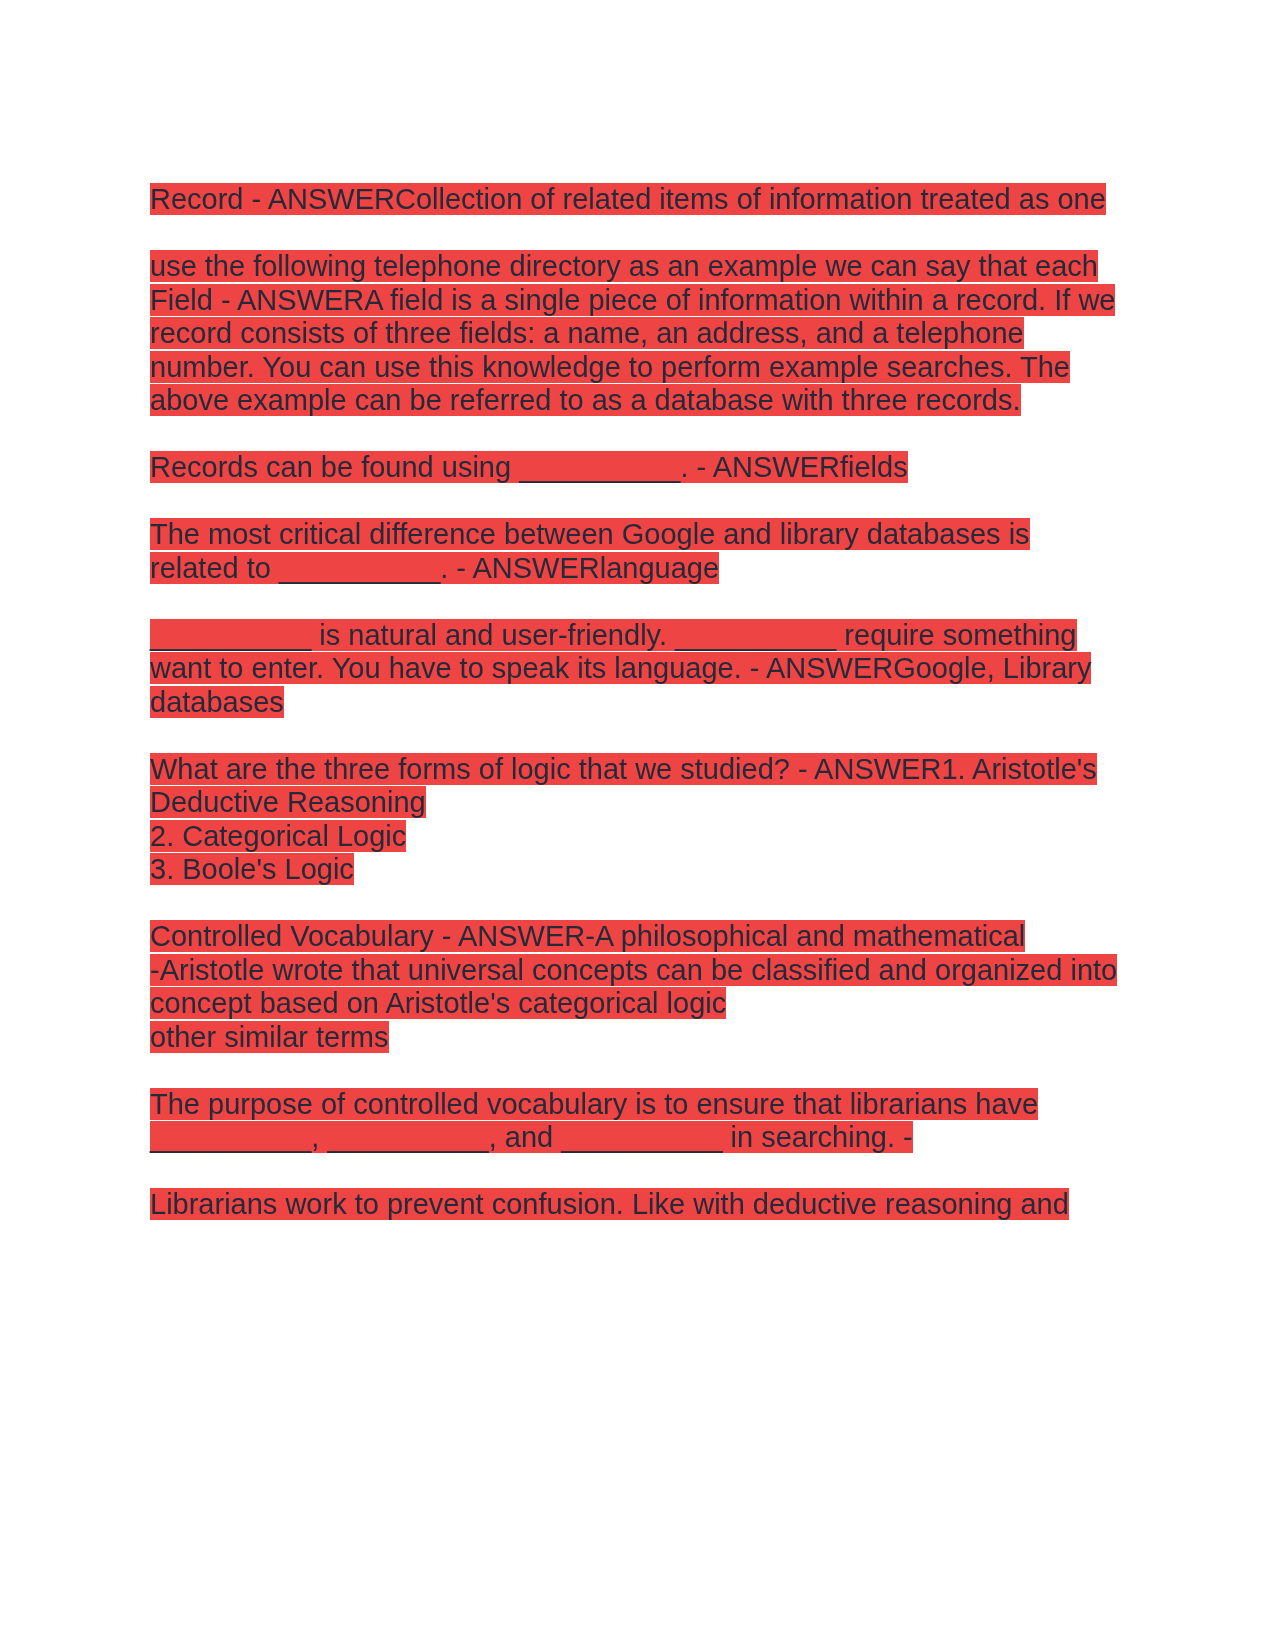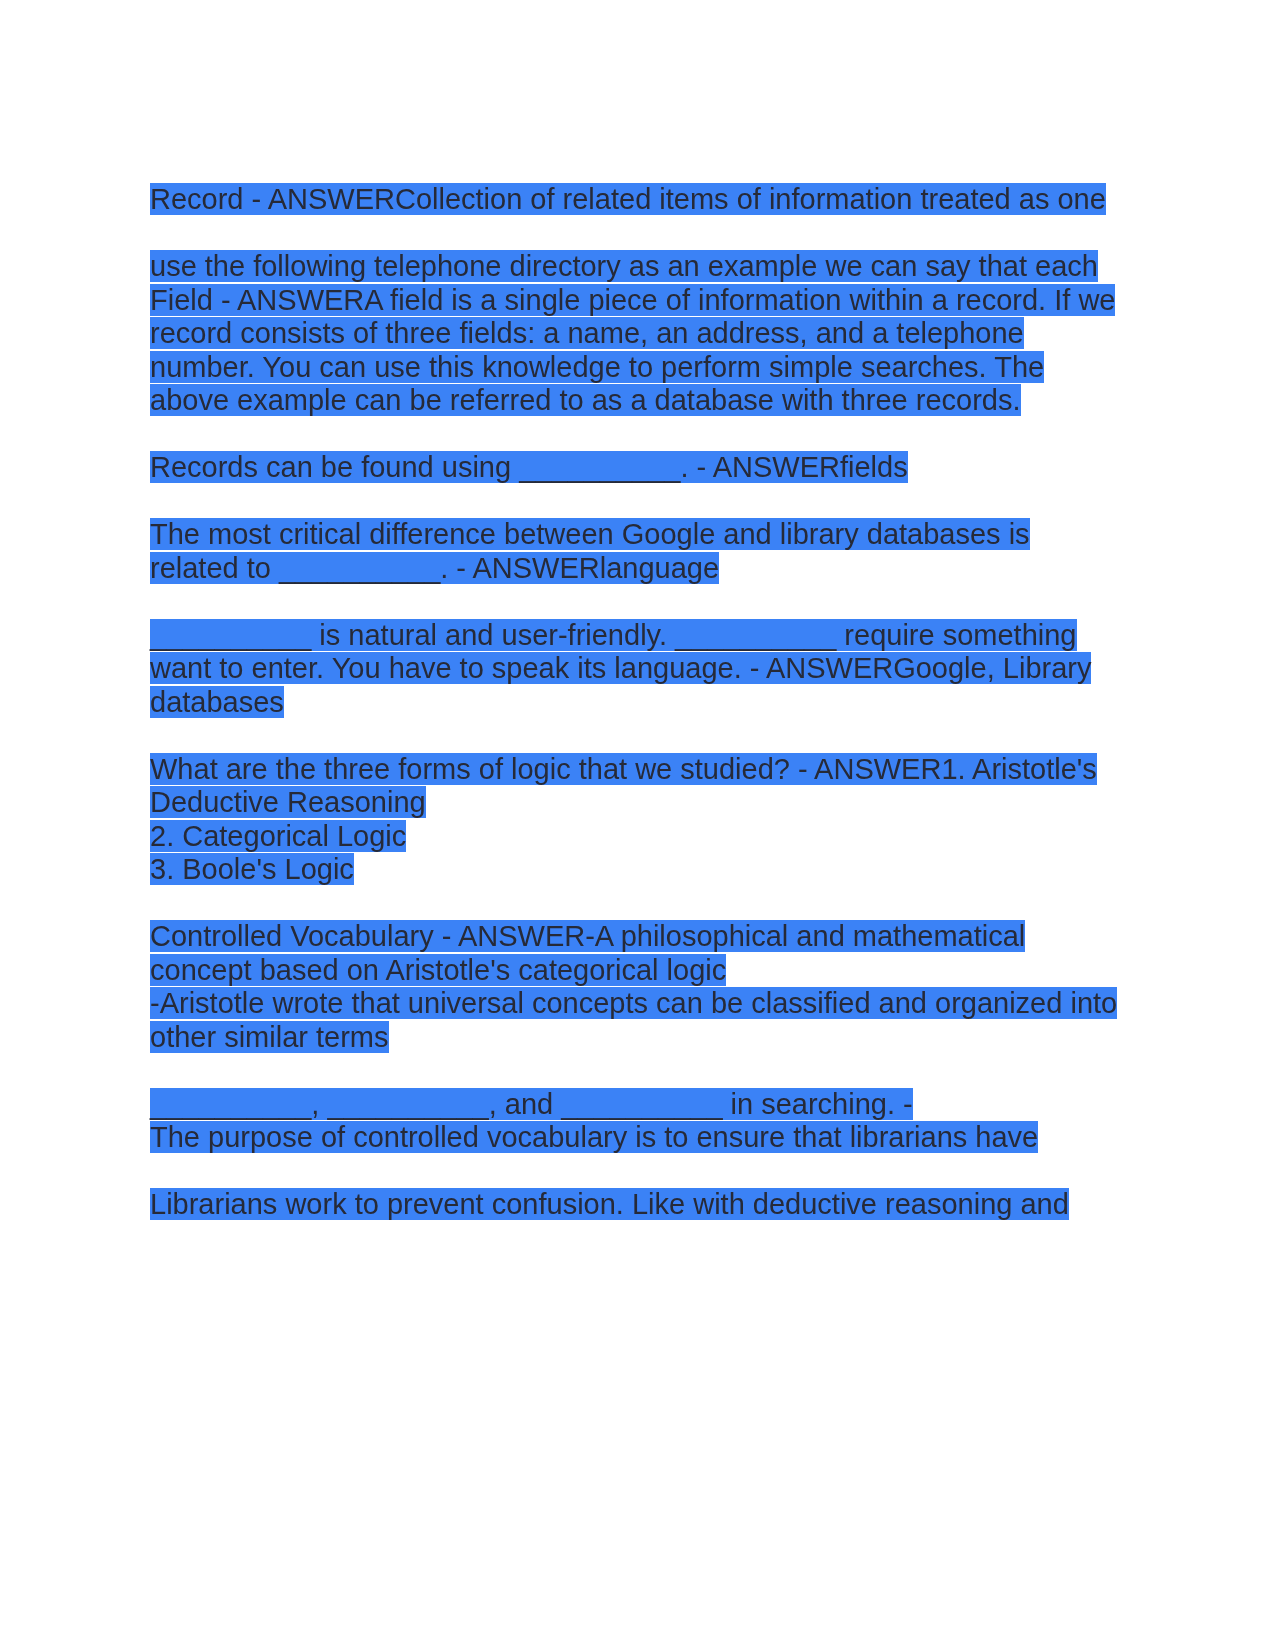--- a/index.html
+++ b/index.html
@@ -10,40 +10,40 @@
     top: 183px;
     width: 990px;
     font-family: "Liberation Sans", sans-serif;
     font-size: 29px;
     line-height: 33.5px;
     color: #262a38;
   }
   .entry { margin: 0 0 33.5px 0; }
   .line {
     display: inline;
-    background: #3b82f6;
+    background: #ef4444;
     box-decoration-break: clone;
     -webkit-box-decoration-break: clone;
     white-space: pre-wrap;
     margin-top: 13px;
   }
   .row { display: block; }
 </style>
 </head>
 <body>
 
 <div class="page" id="page">
     <div class="entry">
       <span class="row"><span class="line">Record - ANSWERCollection of related items of information treated as one</span></span>
     </div>
     <div class="entry">
       <span class="row"><span class="line">use the following telephone directory as an example we can say that each</span></span>
       <span class="row"><span class="line">Field - ANSWERA field is a single piece of information within a record. If we</span></span>
       <span class="row"><span class="line">record consists of three fields: a name, an address, and a telephone</span></span>
-      <span class="row"><span class="line">number. You can use this knowledge to perform simple searches. The</span></span>
+      <span class="row"><span class="line">number. You can use this knowledge to perform example searches. The</span></span>
       <span class="row"><span class="line">above example can be referred to as a database with three records.</span></span>
     </div>
     <div class="entry">
       <span class="row"><span class="line">Records can be found using __________. - ANSWERfields</span></span>
     </div>
     <div class="entry">
       <span class="row"><span class="line">The most critical difference between Google and library databases is</span></span>
       <span class="row"><span class="line">related to __________. - ANSWERlanguage</span></span>
     </div>
     <div class="entry">
@@ -52,24 +52,24 @@
       <span class="row"><span class="line">databases</span></span>
     </div>
     <div class="entry">
       <span class="row"><span class="line">What are the three forms of logic that we studied? - ANSWER1. Aristotle's</span></span>
       <span class="row"><span class="line">Deductive Reasoning</span></span>
       <span class="row"><span class="line">2. Categorical Logic</span></span>
       <span class="row"><span class="line">3. Boole's Logic</span></span>
     </div>
     <div class="entry">
       <span class="row"><span class="line">Controlled Vocabulary - ANSWER-A philosophical and mathematical</span></span>
+      <span class="row"><span class="line">-Aristotle wrote that universal concepts can be classified and organized into</span></span>
       <span class="row"><span class="line">concept based on Aristotle's categorical logic</span></span>
-      <span class="row"><span class="line">-Aristotle wrote that universal concepts can be classified and organized into</span></span>
       <span class="row"><span class="line">other similar terms</span></span>
     </div>
     <div class="entry">
+      <span class="row"><span class="line">The purpose of controlled vocabulary is to ensure that librarians have</span></span>
       <span class="row"><span class="line">__________, __________, and __________ in searching. -</span></span>
-      <span class="row"><span class="line">The purpose of controlled vocabulary is to ensure that librarians have</span></span>
     </div>
     <div class="entry">
       <span class="row"><span class="line">Librarians work to prevent confusion. Like with deductive reasoning and</span></span>
     </div>
   </div>
 
 </body></html>

